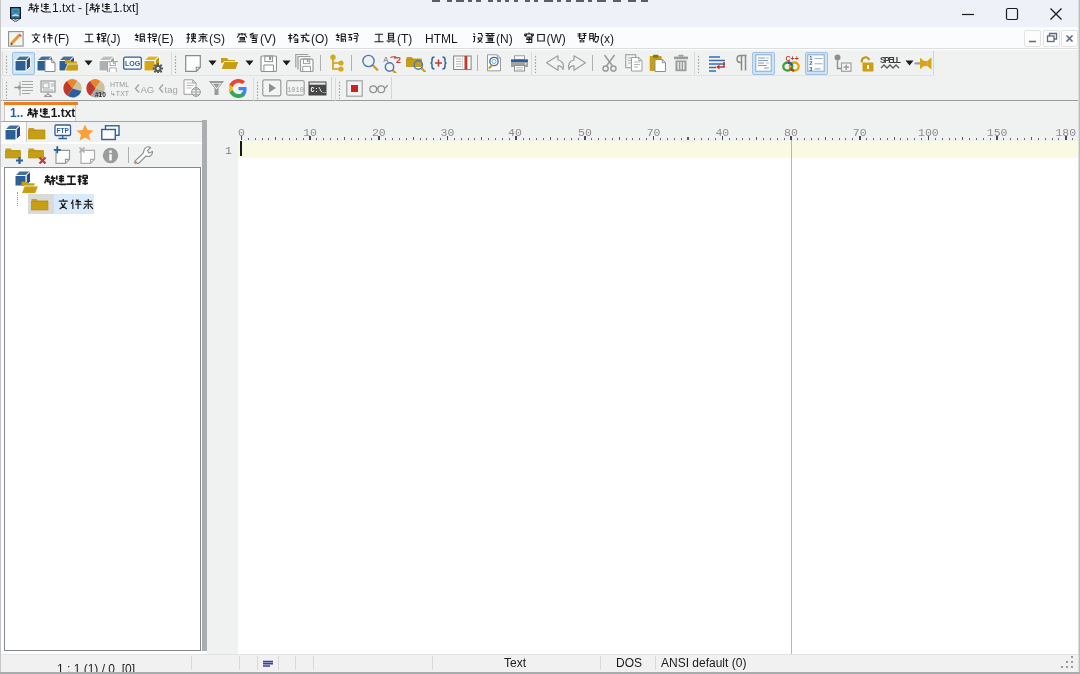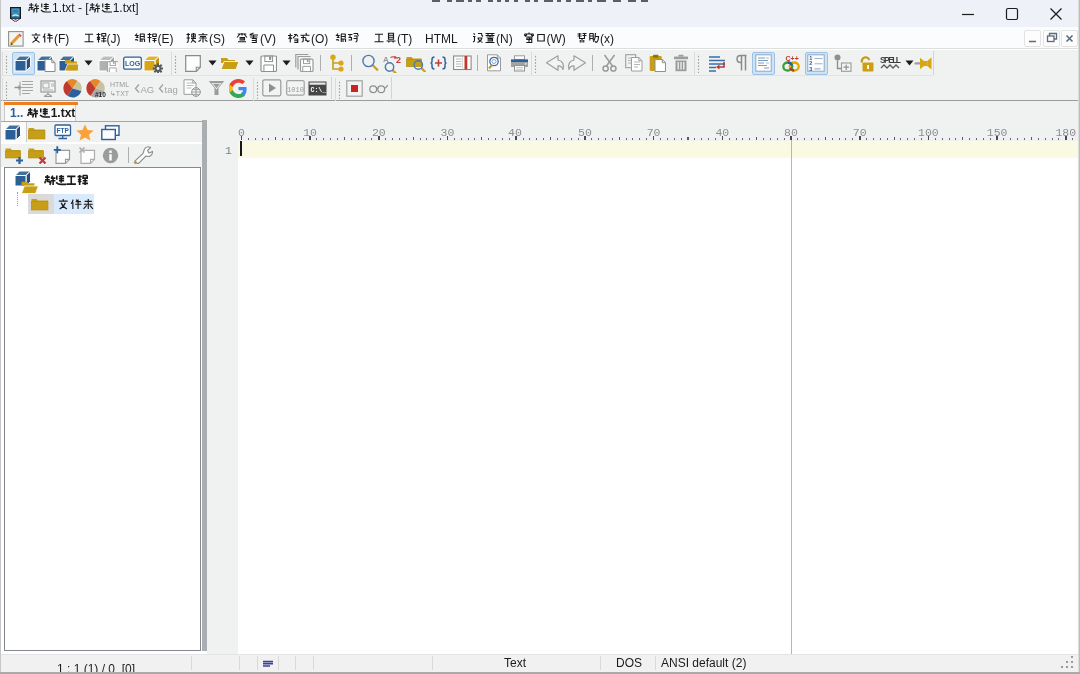--- a/index.html
+++ b/index.html
@@ -809,21 +809,21 @@
     <div class="ssep" style="left:313px;top:656px"></div>
     <div class="ssep" style="left:432px;top:656px"></div>
     <div class="ssep" style="left:600px;top:656px"></div>
     <div class="ssep" style="left:655px;top:656px"></div>
     <div class="abs stxt" style="left:57px;top:662px">1 : 1 (1) / 0&nbsp;&nbsp;[0]</div>
     <svg class="ic" style="left:261.5px;top:660.0px" width="12" height="8" viewBox="0 0 12 8">
       <path d="M1,1.6 h10 M1,3.8 h10 M1,6 h7" stroke="#3f3f9e" stroke-width="1.6"></path>
     </svg>
     <div class="abs stxt" style="left:504px;top:656px">Text</div>
     <div class="abs stxt" style="left:616px;top:656px">DOS</div>
-    <div class="abs stxt" style="left:661px;top:656px">ANSI default (2)</div>
+    <div class="abs stxt" style="left:661px;top:656px">ANSI default (0)</div>
     <div class="abs" style="left:1071px;top:666px;width:2px;height:2px;background:#9a9a9a"></div>
     <div class="abs" style="left:1071px;top:661px;width:2px;height:2px;background:#9a9a9a"></div>
     <div class="abs" style="left:1066px;top:666px;width:2px;height:2px;background:#9a9a9a"></div>
     <div class="abs" style="left:1071px;top:656px;width:2px;height:2px;background:#9a9a9a"></div>
     <div class="abs" style="left:1066px;top:661px;width:2px;height:2px;background:#9a9a9a"></div>
     <div class="abs" style="left:1061px;top:666px;width:2px;height:2px;background:#9a9a9a"></div>
     <div class="abs" id="bl"></div>
     <div class="abs" id="br"></div>
     <div class="abs" id="bb"></div>
   </div>

